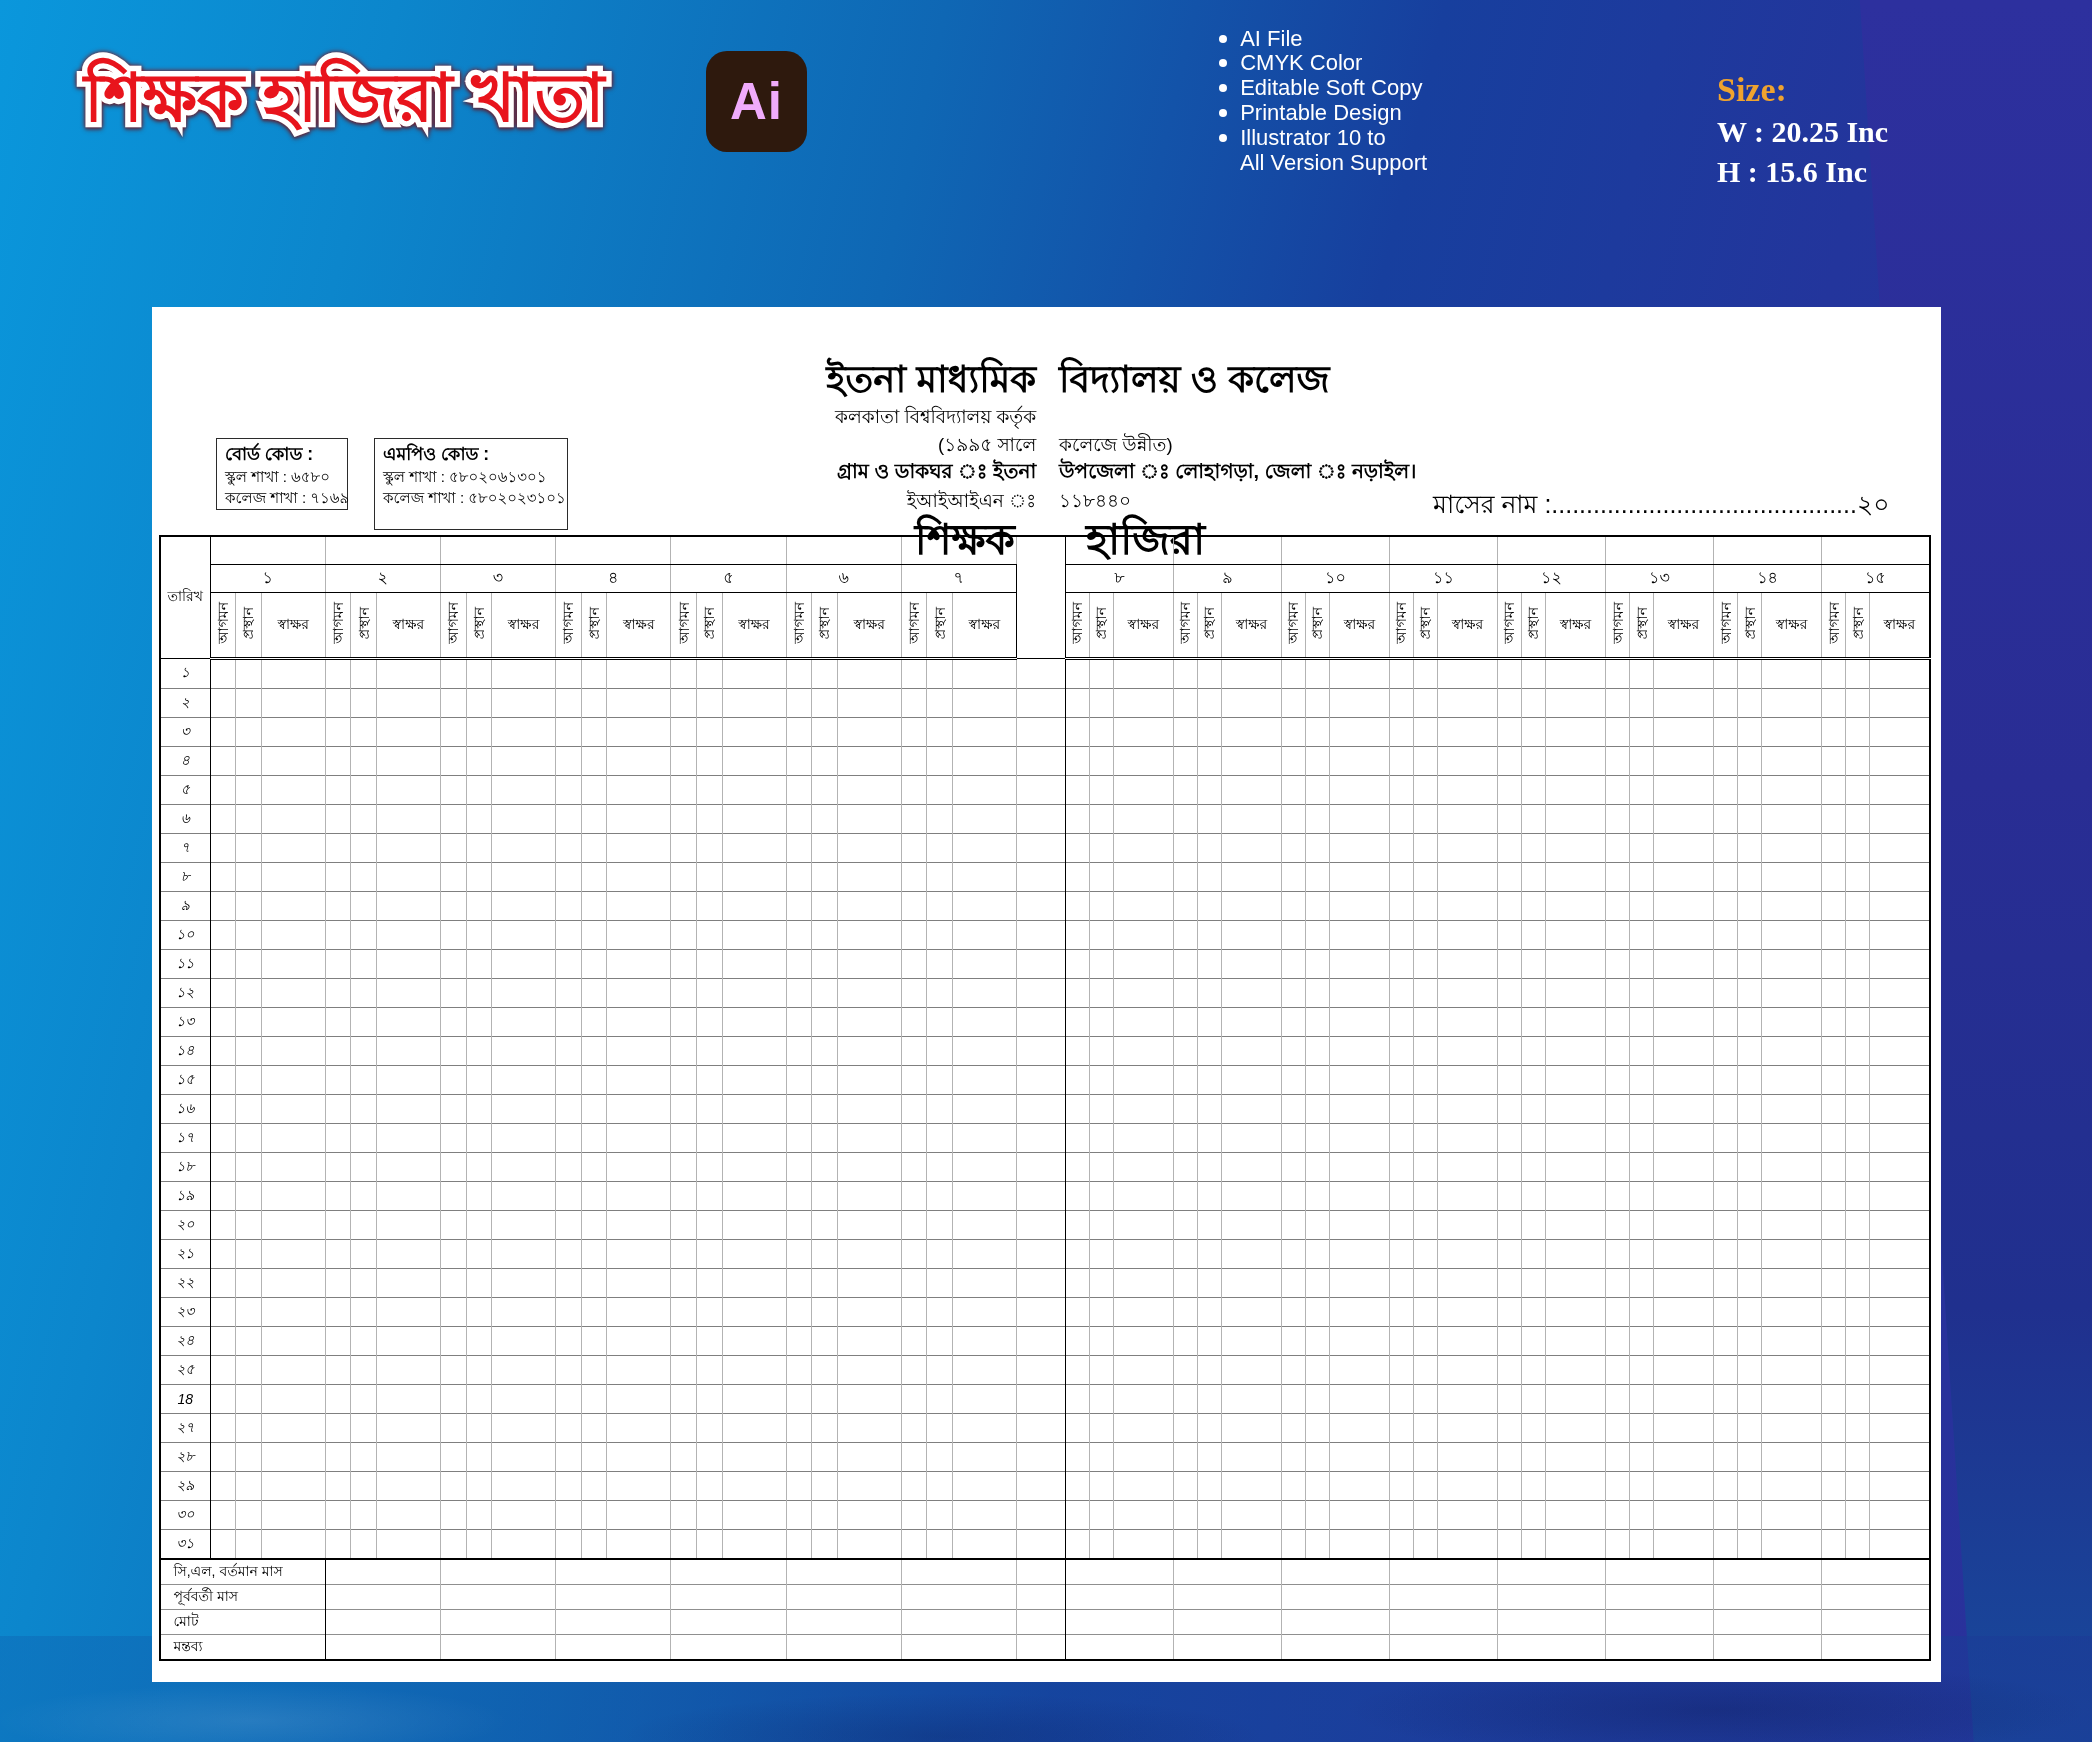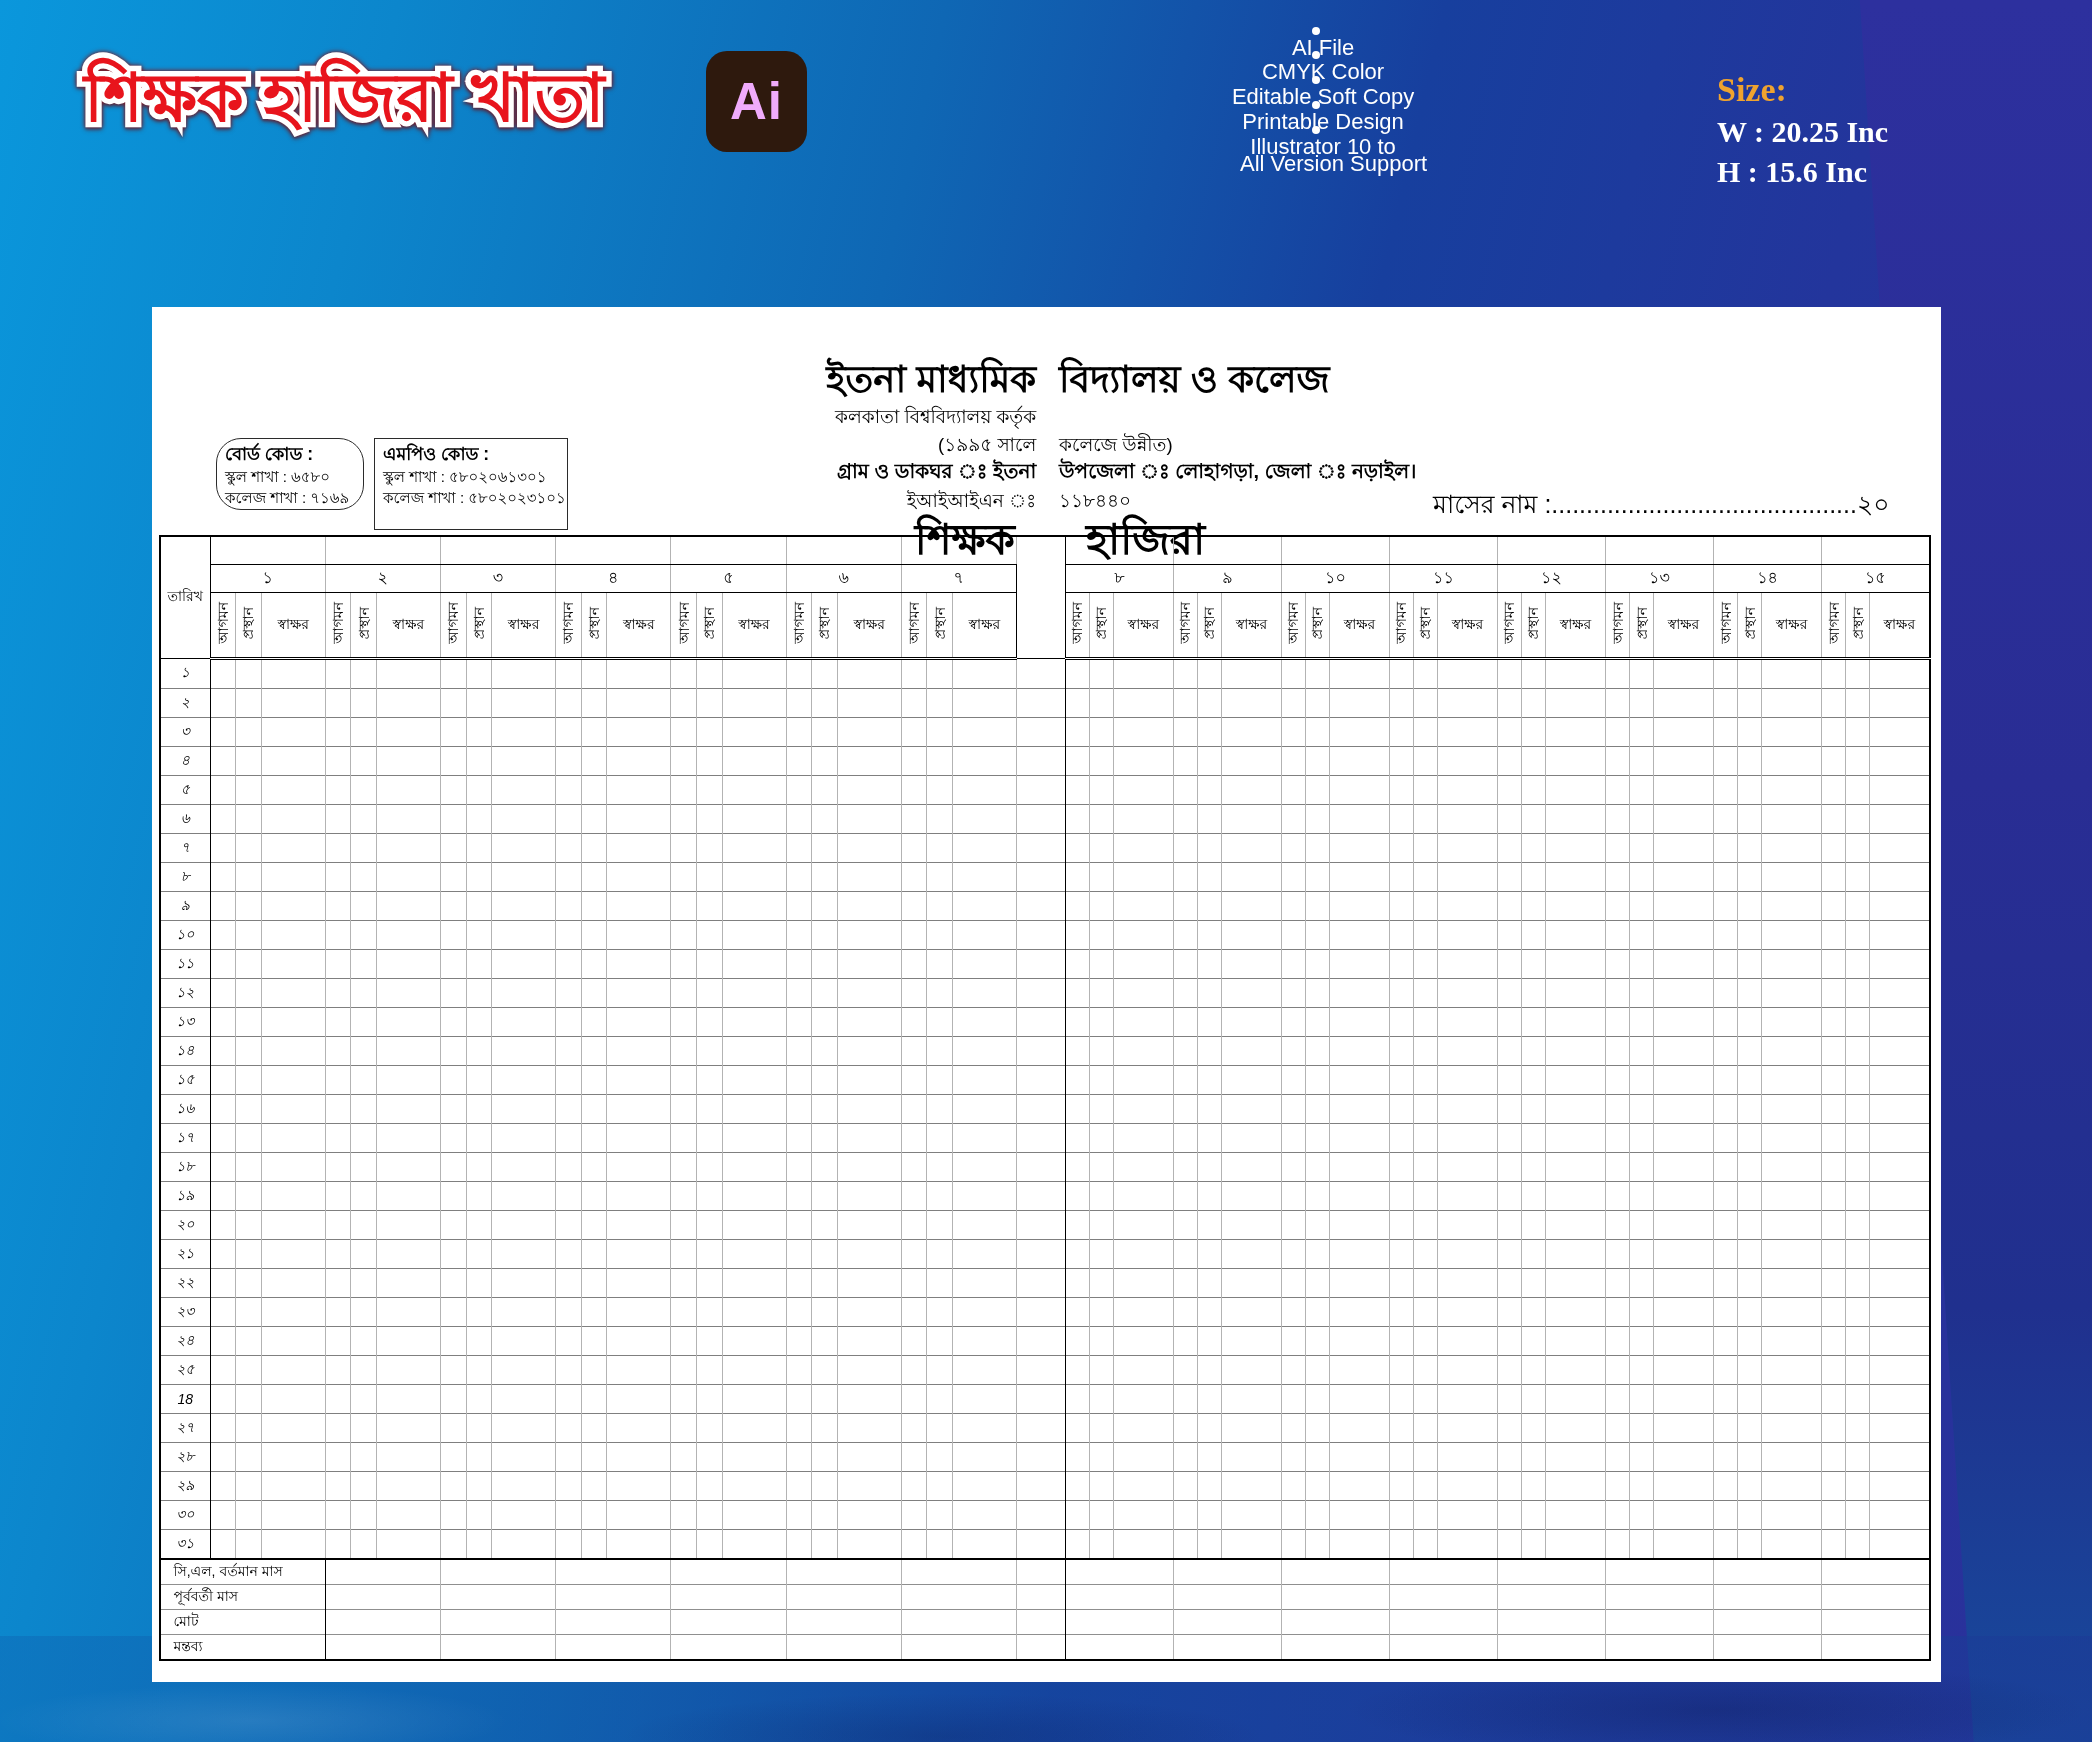--- a/index.html
+++ b/index.html
@@ -20,21 +20,21 @@
   .banner-title{position:absolute;left:84px;top:49px;height:106px;white-space:nowrap;
     font-size:67px;font-weight:bold;line-height:97px;
     filter:drop-shadow(0 0 2.6px #8e0d13) drop-shadow(0 2.6px 0.9px rgba(80,0,8,.45));}
   .banner-title .back{position:absolute;left:0;top:0;color:#fff;-webkit-text-stroke:10.6px #fff;
     text-shadow:0 0 5.3px #fff,0 0 1.8px #fff;}
   .banner-title .front{position:absolute;left:0;top:0;color:#e8141c;}
   .ai-badge{position:absolute;left:706px;top:51px;width:101px;height:101px;border-radius:21px;
     background:#2e190d;display:flex;align-items:center;justify-content:center;}
   .ai-badge span{color:#f0abfc;font-size:51px;font-weight:bold;letter-spacing:0.9px;}
   .feature-list{position:absolute;left:1219px;top:26.5px;}
-  .feature-row{display:flex;align-items:center;height:24px;margin-bottom:0.9px;flex-direction:column;}
+  .feature-row{display:flex;align-items:center;height:24px;margin-bottom:0.9px;}
   .feature-row .dot{width:8px;height:8px;border-radius:50%;background:#fff;margin-right:13.2px;flex:none;}
   .feature-row .txt{color:#fff;font-size:22px;white-space:nowrap;}
   .feature-row.nodot{margin-left:21px;}
   .size-block{position:absolute;left:1717px;top:71px;font-family:"Liberation Serif",serif;}
   .size-heading{color:#efa32f;font-size:34px;font-weight:bold;}
   .size-line{color:#fff;font-size:30px;font-weight:bold;margin-top:6.2px;white-space:nowrap;}
   
   .page{position:absolute;left:152px;top:307px;width:1789px;height:1375px;background:#fff;color:#000;}
   .school-header{position:absolute;left:0;top:53px;width:100%;}
   .hrow{display:flex;width:100%;line-height:1.25;}
@@ -42,21 +42,21 @@
   .hrow .rh{flex:1;text-align:left;padding-left:14px;}
   .hrow.big{font-size:37px;font-weight:bold;line-height:1.1;}
   .hrow.small{font-size:18.5px;margin-top:4.4px;}
   .hrow.bold{font-size:20px;font-weight:bold;margin-top:3.5px;}
   .hrow.doc{font-size:42px;font-weight:bold;margin-top:1.8px;}
   .hrow.doc .lh{padding-right:30px;}
   .hrow.doc .rh{padding-left:41px;}
   .code-box{position:absolute;border:1.8px solid #2b2b2b;box-sizing:border-box;padding:4.4px 8px;}
   .code-box .cb-title{font-size:17.6px;font-weight:bold;line-height:23px;}
   .code-box .cb-line{font-size:15px;line-height:21px;white-space:nowrap;}
-  #boardBox{left:64px;top:131px;width:148px;height:72px;border-radius:25px;}
+  #boardBox{left:64px;top:131px;width:132px;height:72px;}
   #mpoBox{left:222px;top:131px;width:194px;height:92px;}
   .month-label{position:absolute;left:1281px;top:178px;font-size:25px;white-space:nowrap;}
   
   table.att{position:absolute;left:7px;top:228px;width:1770px;border-collapse:collapse;
     table-layout:fixed;border:2.6px solid #000;}
   table.att td{border-left:0.9px solid #b3b3b3;border-right:0.9px solid #b3b3b3;padding:0;
     font-size:14px;text-align:center;overflow:hidden;}
   td.gstart{border-left:1.8px solid #000 !important;}
   td.sp{border-left:1.8px solid #000 !important;border-right:1.8px solid #000 !important;}
   tr.rowA td{height:26.5px;border-bottom:1.8px solid #000;margin-top:28px;}

